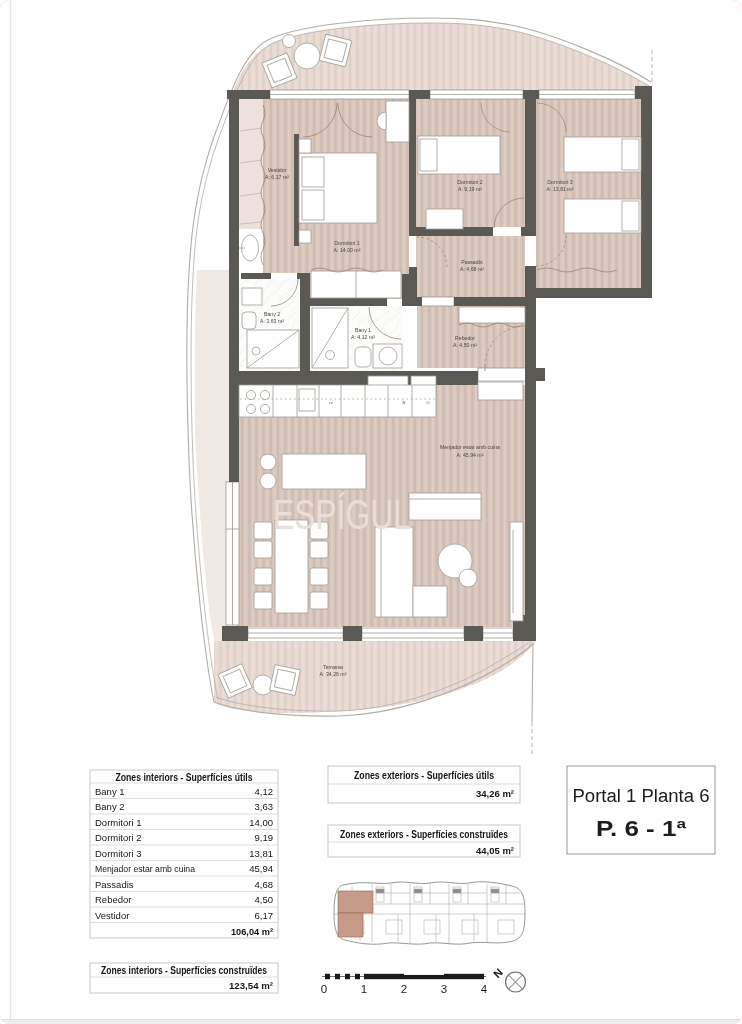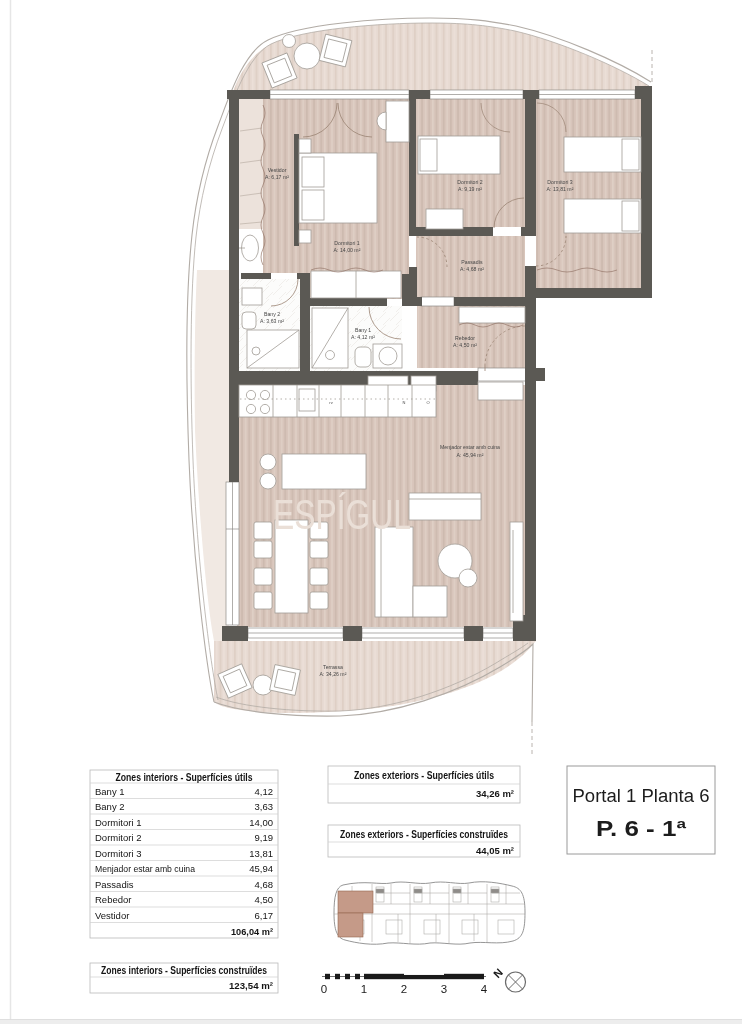--- a/index.html
+++ b/index.html
@@ -1,17 +1,17 @@
 <!DOCTYPE html>
 <html><head>
 <meta charset="utf-8">
 <style>
   html,body{margin:0;padding:0;background:#ffffff;}
   #page{width:742px;height:1024px;position:relative;overflow:hidden;background:#fca5a5;
-        font-family:"Liberation Sans", sans-serif;}
+        font-family:"Liberation Sans", sans-serif;border-radius:9px;}
   svg text{font-family:"Liberation Sans", sans-serif;}
 </style>
 </head>
 <body>
 <div id="page">
 <svg width="742" height="1024" viewBox="0 0 742 1024">
 <defs>
   <pattern id="fh" width="7.2" height="14" patternUnits="userSpaceOnUse">
     <rect width="7.2" height="14" fill="#d8c5bb"></rect>
     <rect x="0" width="1.6" height="14" fill="#dfcfc5"></rect>

